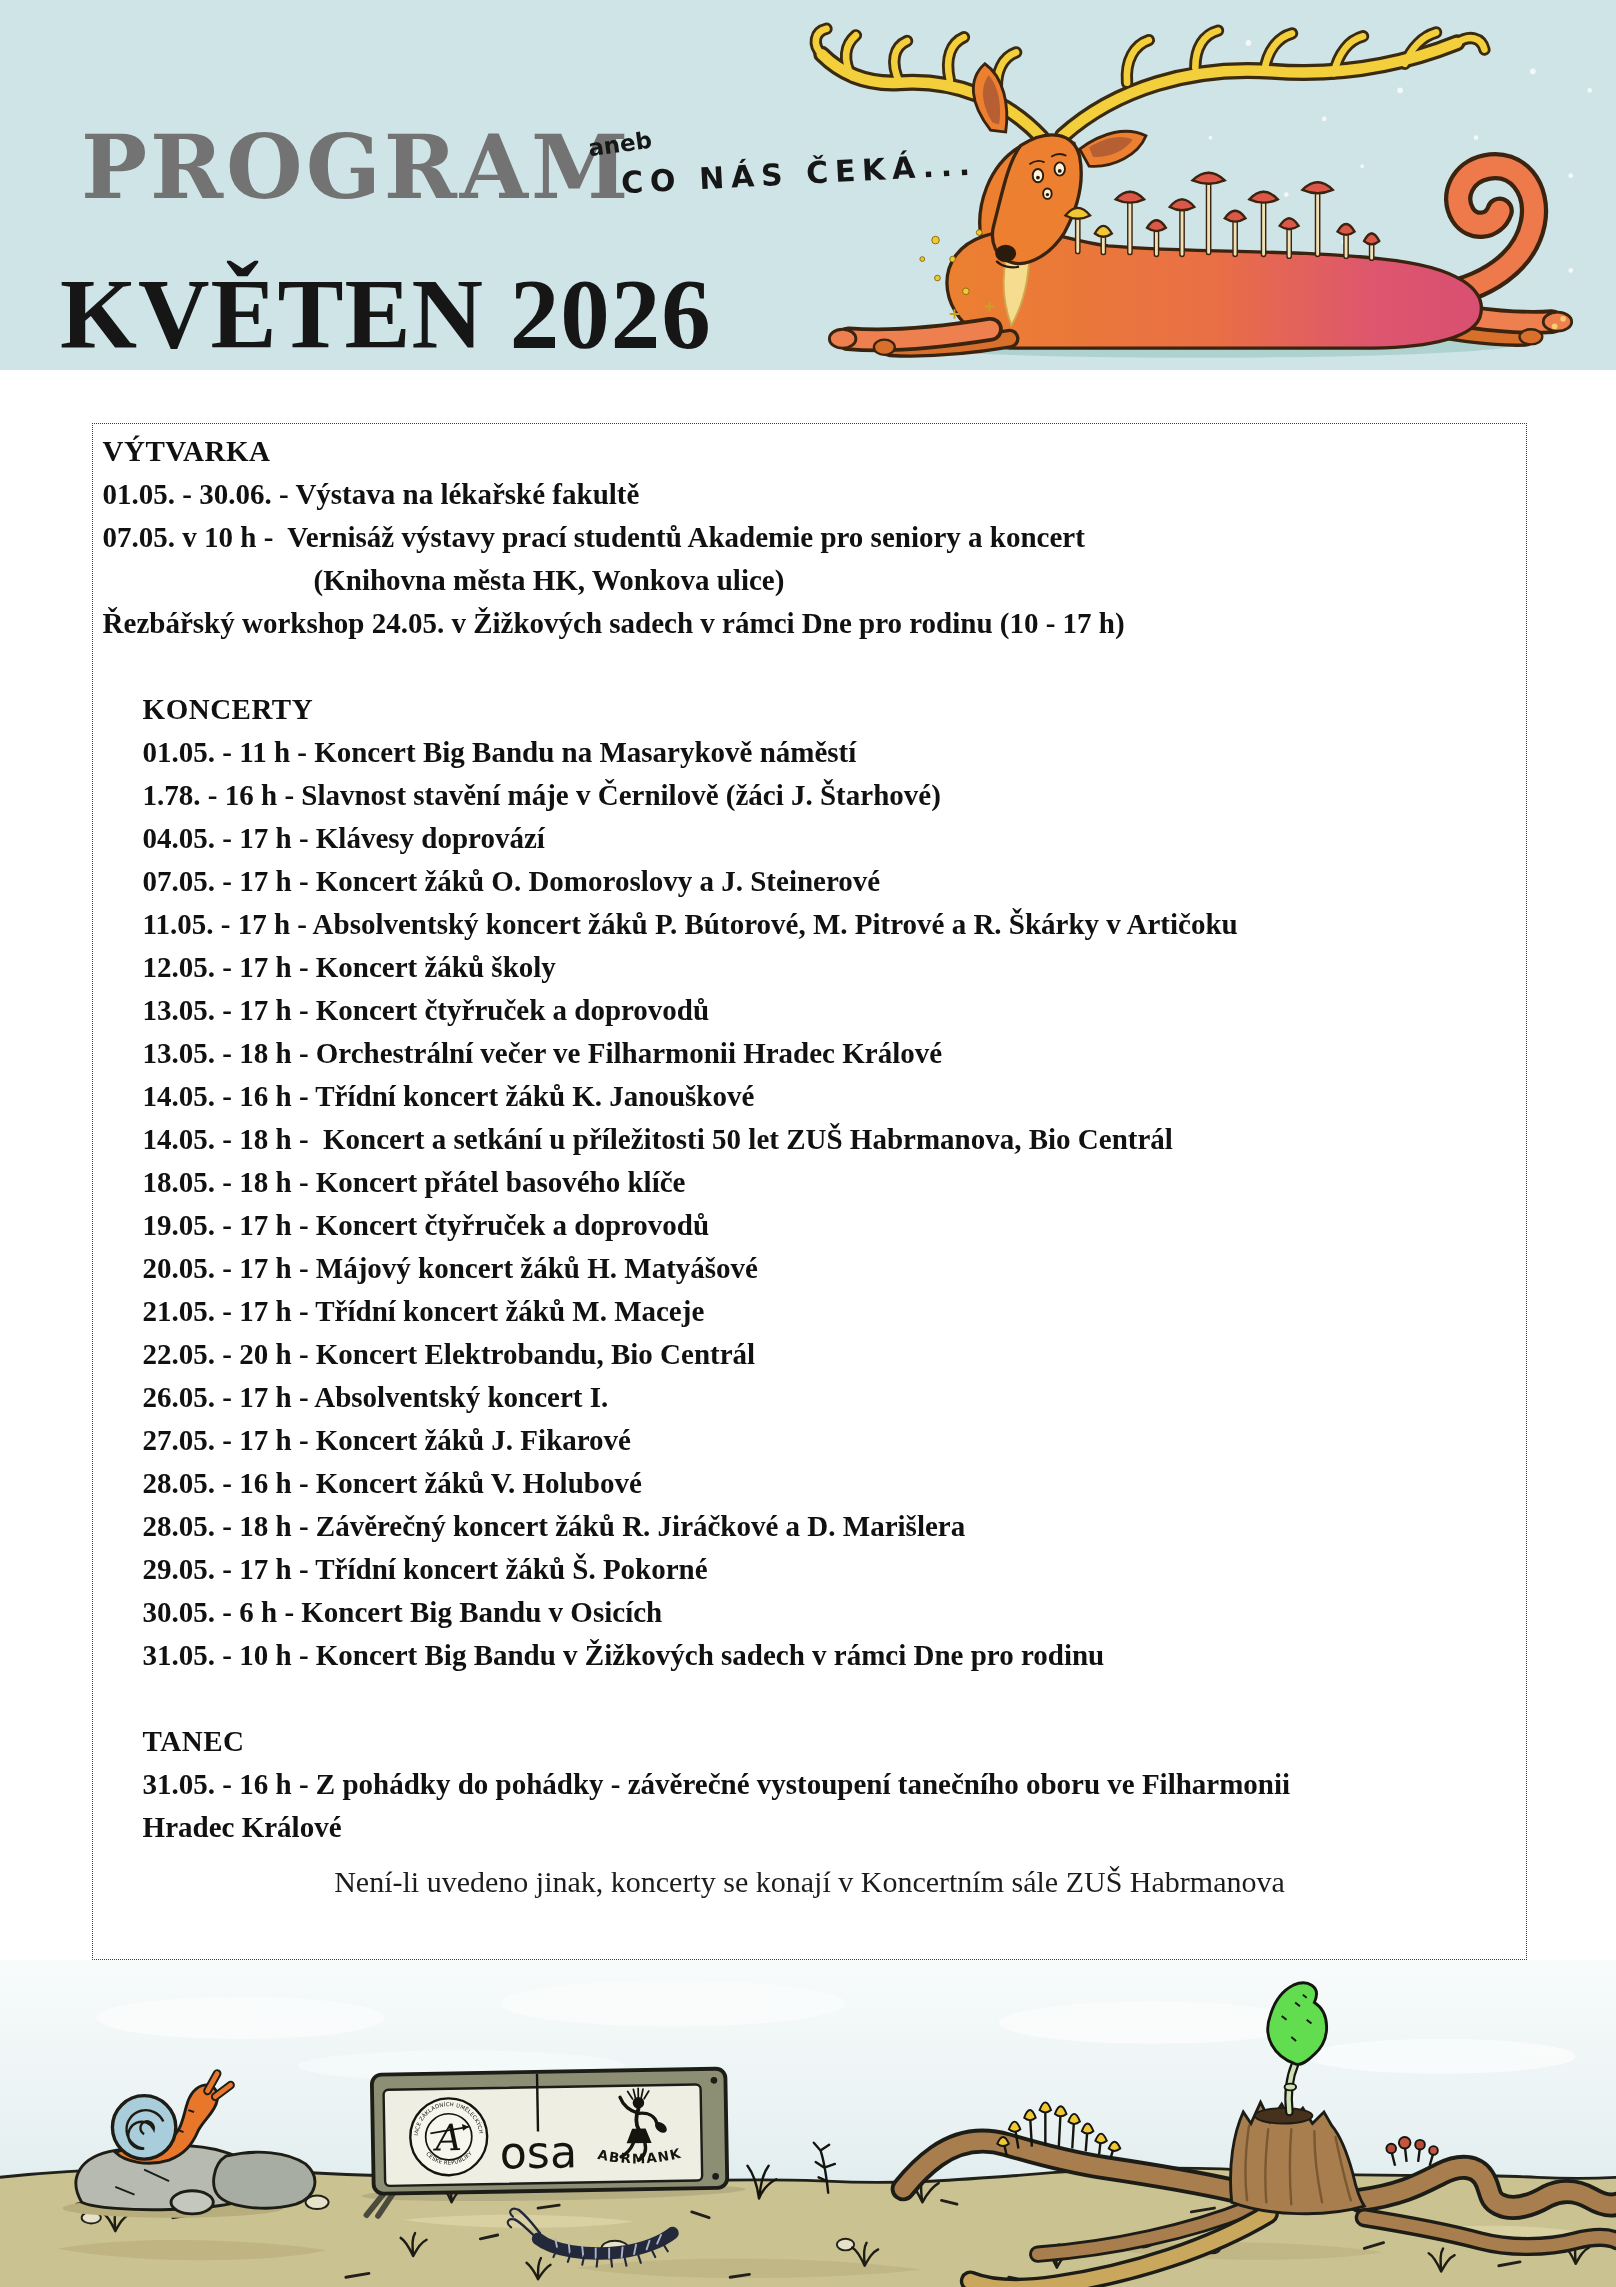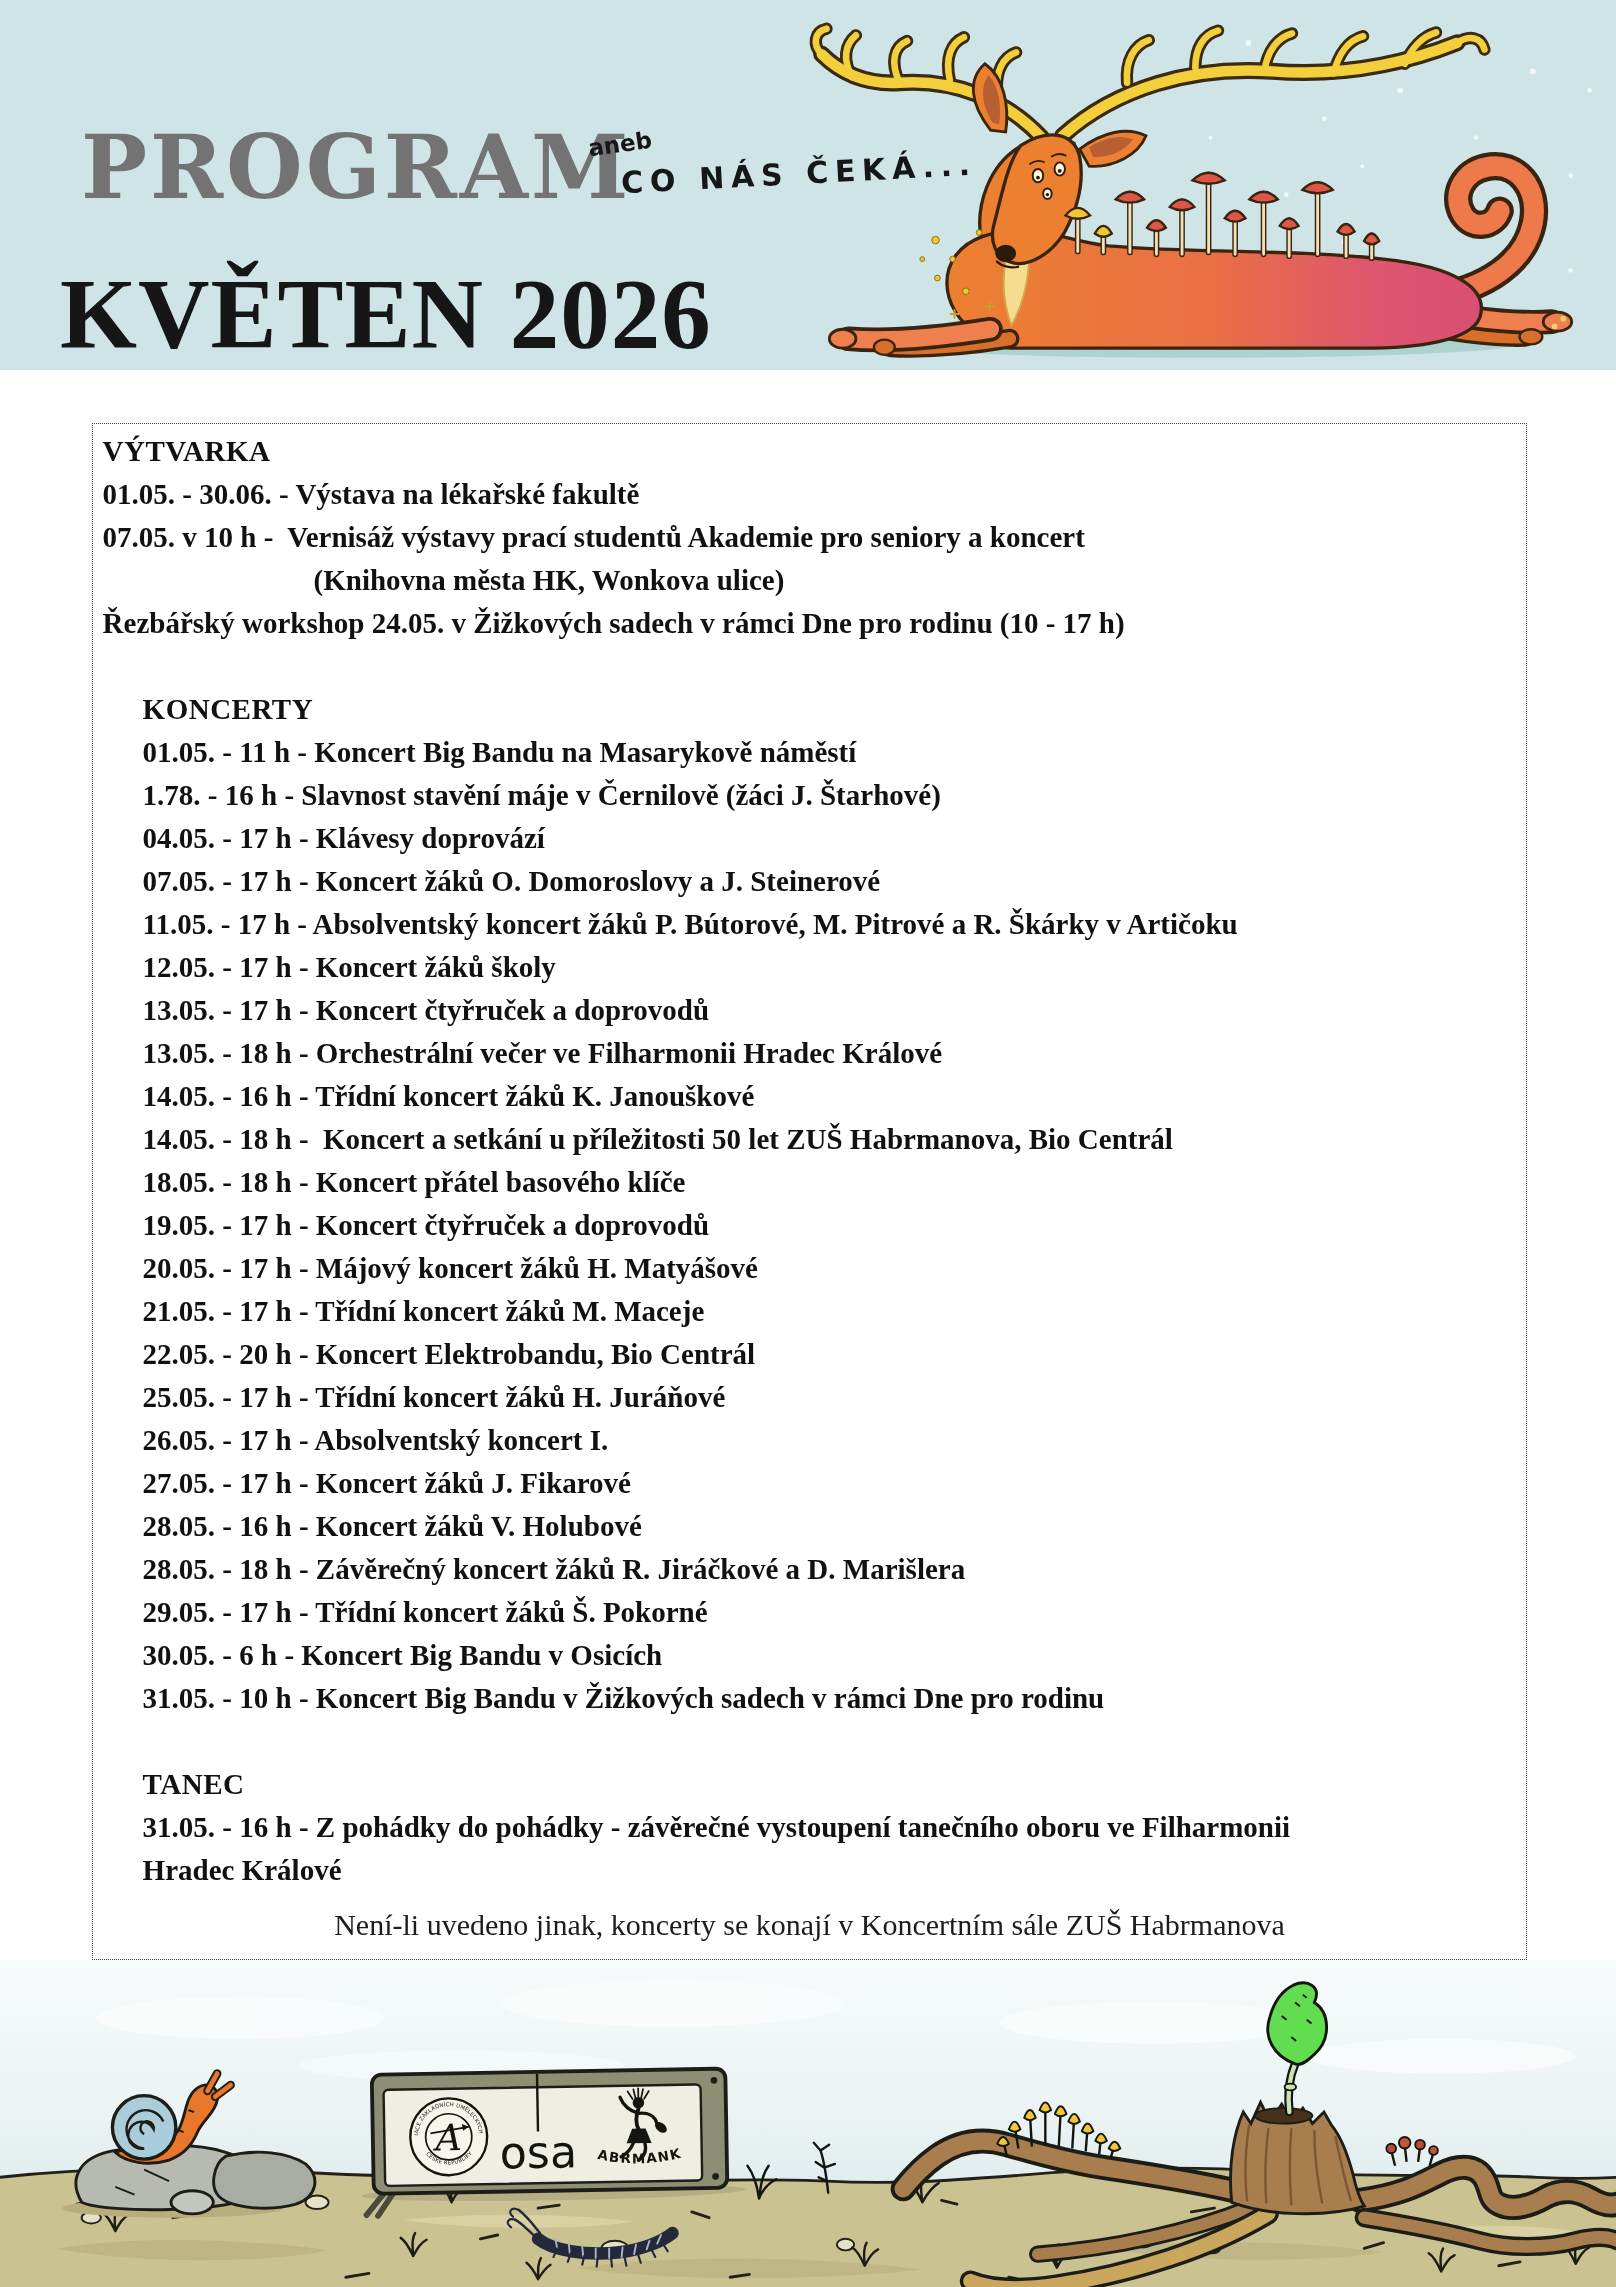--- a/index.html
+++ b/index.html
@@ -191,21 +191,20 @@
       <div class="p-line">12.05. - 17 h - Koncert žáků školy</div>
       <div class="p-line">13.05. - 17 h - Koncert čtyřruček a doprovodů</div>
       <div class="p-line">13.05. - 18 h - Orchestrální večer ve Filharmonii Hradec Králové</div>
       <div class="p-line">14.05. - 16 h - Třídní koncert žáků K. Janouškové</div>
       <div class="p-line">14.05. - 18 h -  Koncert a setkání u příležitosti 50 let ZUŠ Habrmanova, Bio Centrál</div>
       <div class="p-line">18.05. - 18 h - Koncert přátel basového klíče</div>
       <div class="p-line">19.05. - 17 h - Koncert čtyřruček a doprovodů</div>
       <div class="p-line">20.05. - 17 h - Májový koncert žáků H. Matyášové</div>
       <div class="p-line">21.05. - 17 h - Třídní koncert žáků M. Maceje</div>
       <div class="p-line">22.05. - 20 h - Koncert Elektrobandu, Bio Centrál</div>
-      <div class="p-line">25.05. - 17 h - Třídní koncert žáků H. Juráňové</div>
       <div class="p-line">26.05. - 17 h - Absolventský koncert I.</div>
       <div class="p-line">27.05. - 17 h - Koncert žáků J. Fikarové</div>
       <div class="p-line">28.05. - 16 h - Koncert žáků V. Holubové</div>
       <div class="p-line">28.05. - 18 h - Závěrečný koncert žáků R. Jiráčkové a D. Marišlera</div>
       <div class="p-line">29.05. - 17 h - Třídní koncert žáků Š. Pokorné</div>
       <div class="p-line">30.05. - 6 h - Koncert Big Bandu v Osicích</div>
       <div class="p-line">31.05. - 10 h - Koncert Big Bandu v Žižkových sadech v rámci Dne pro rodinu</div>
     </div>
     <div class="p-section gap">
       <div class="p-heading">TANEC</div>

